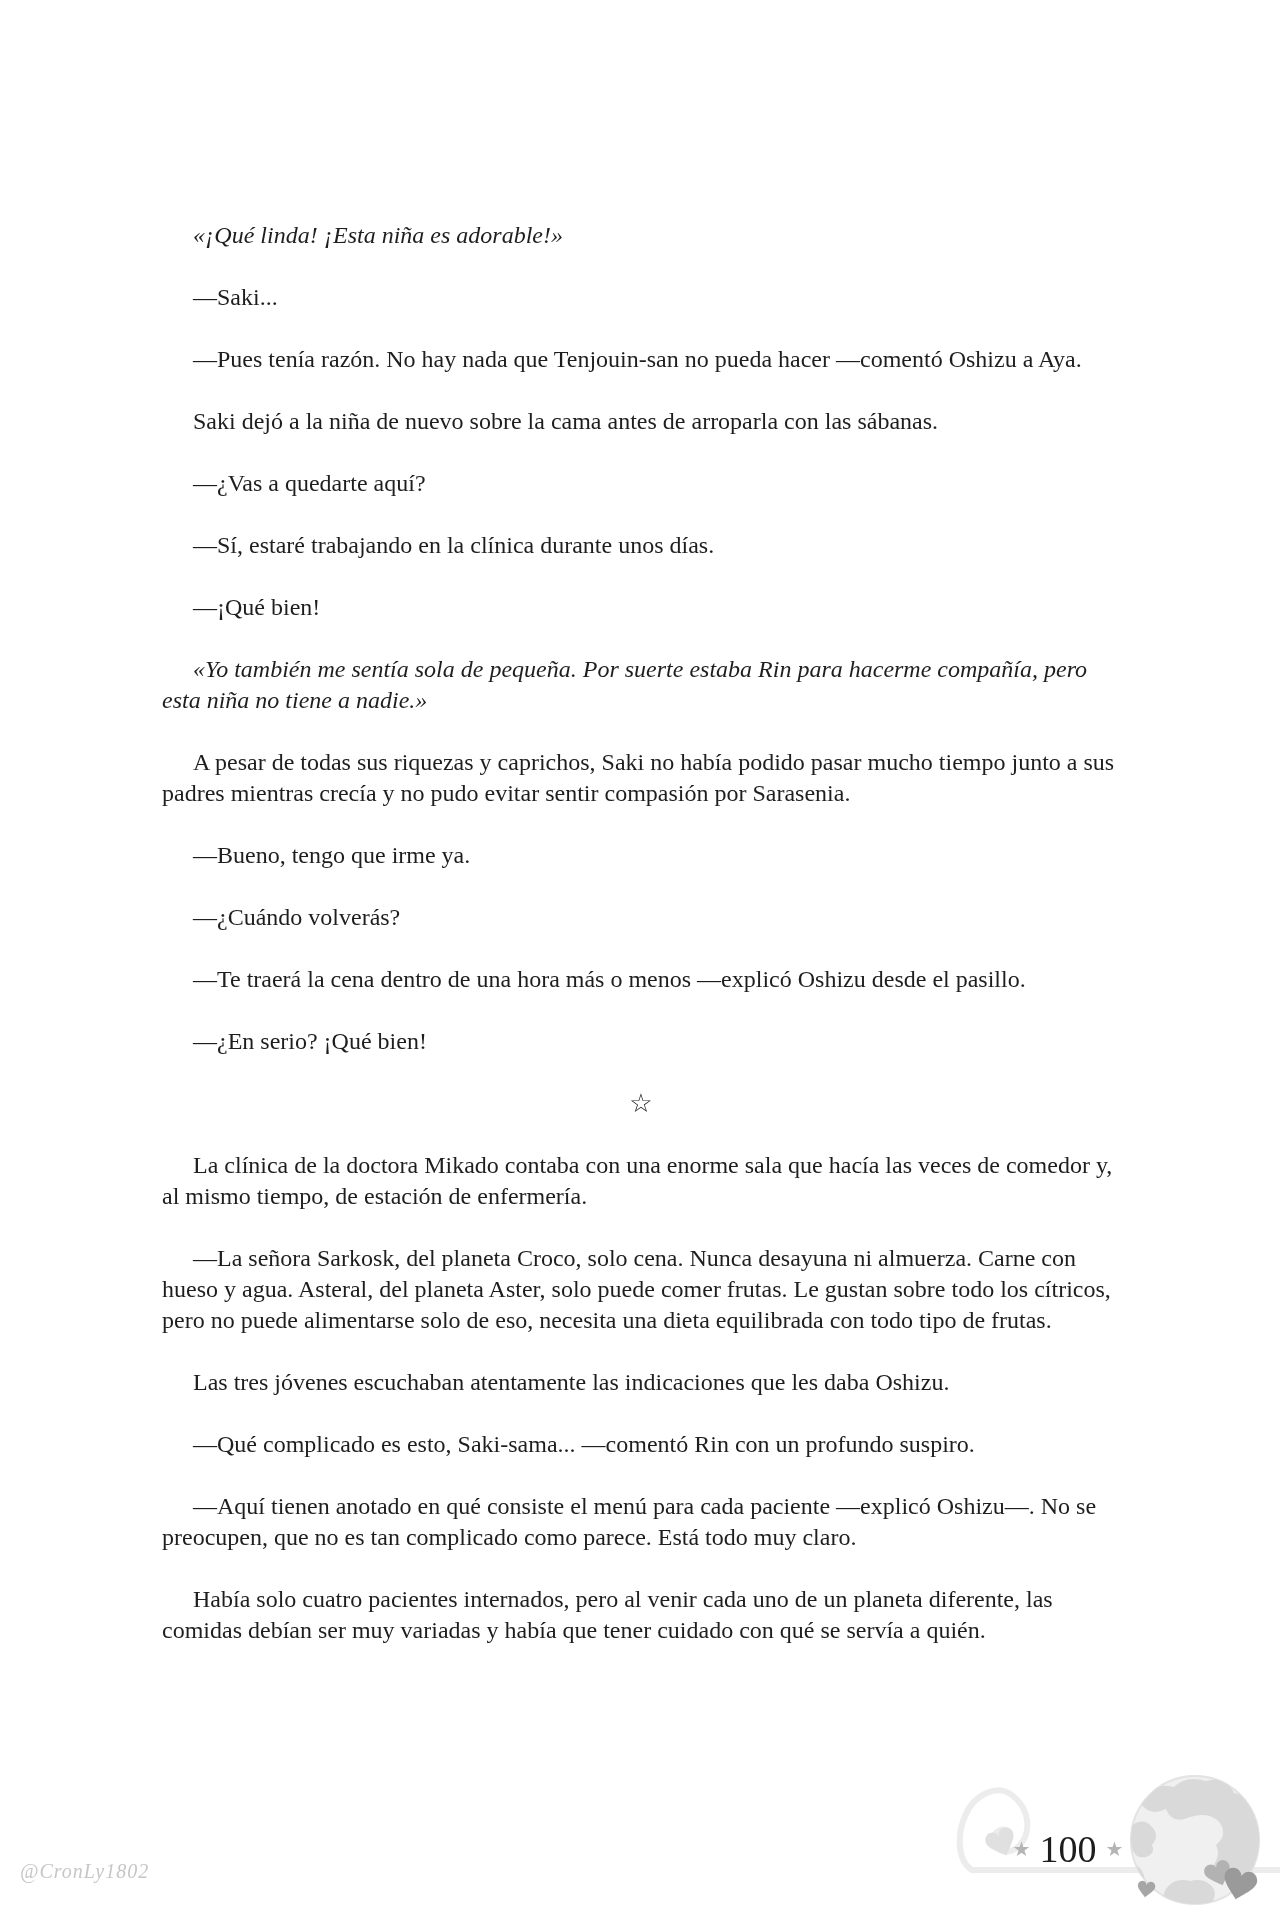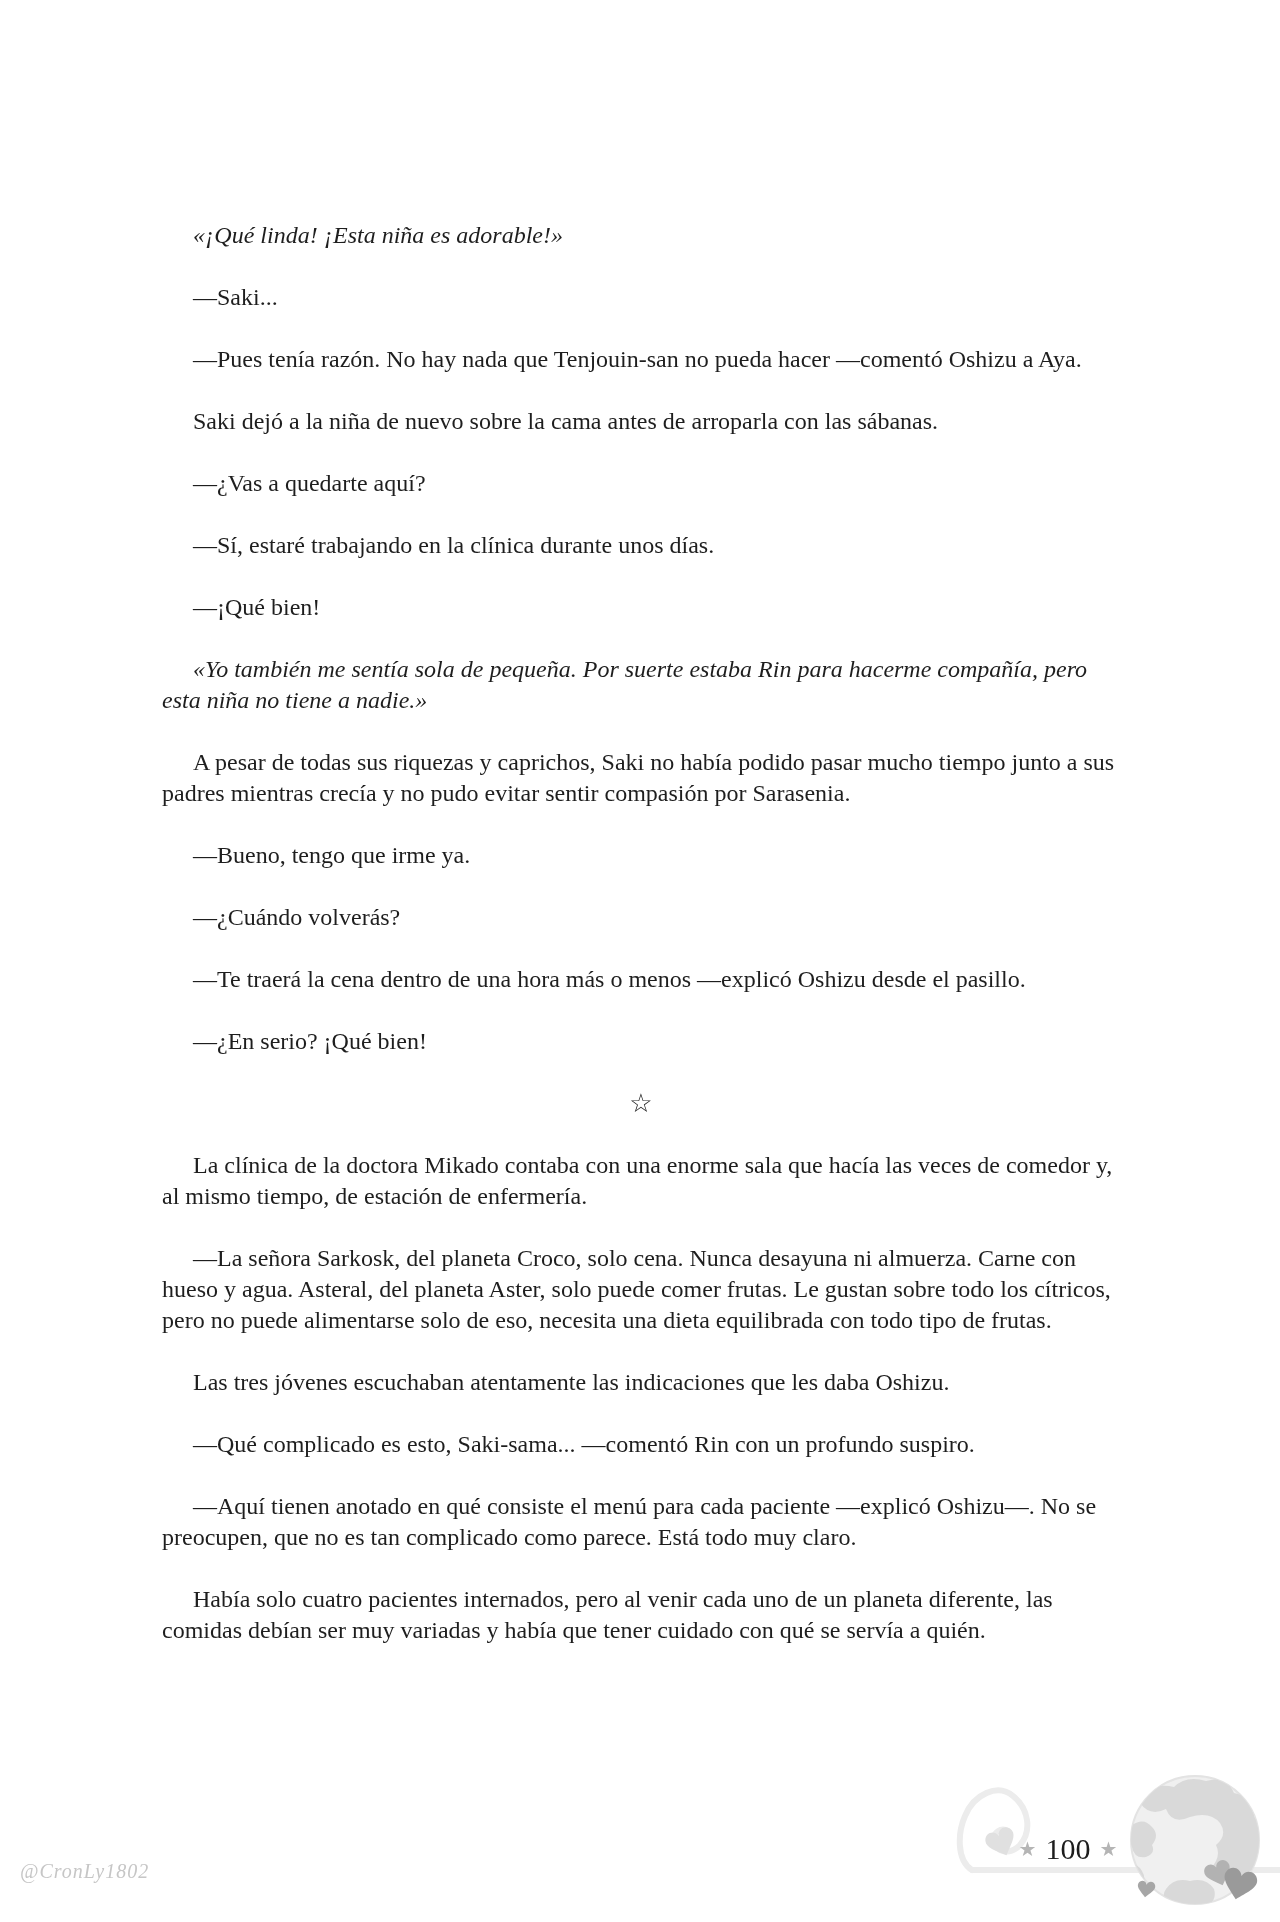--- a/index.html
+++ b/index.html
@@ -57,21 +57,21 @@
     justify-content: center;
     gap: 9px;
   }
   .footer-star {
     color: #b5b5b5;
     font-size: 20px;
     line-height: 1;
   }
   .page-number {
     color: #1d1d1d;
-    font-size: 30px;
+    font-size: 38px;
     line-height: 1;
   }
   .moon-decoration {
     position: absolute;
     left: 1122px;
     top: 1773px;
   }
   .moon-circle { stroke: #e3e3e3; stroke-width: 2; }
   .swirl-path { fill: none; stroke-width: 6; stroke-linecap: round; }
   .baseline-path { fill: none; stroke-width: 6; stroke-linecap: round; }

